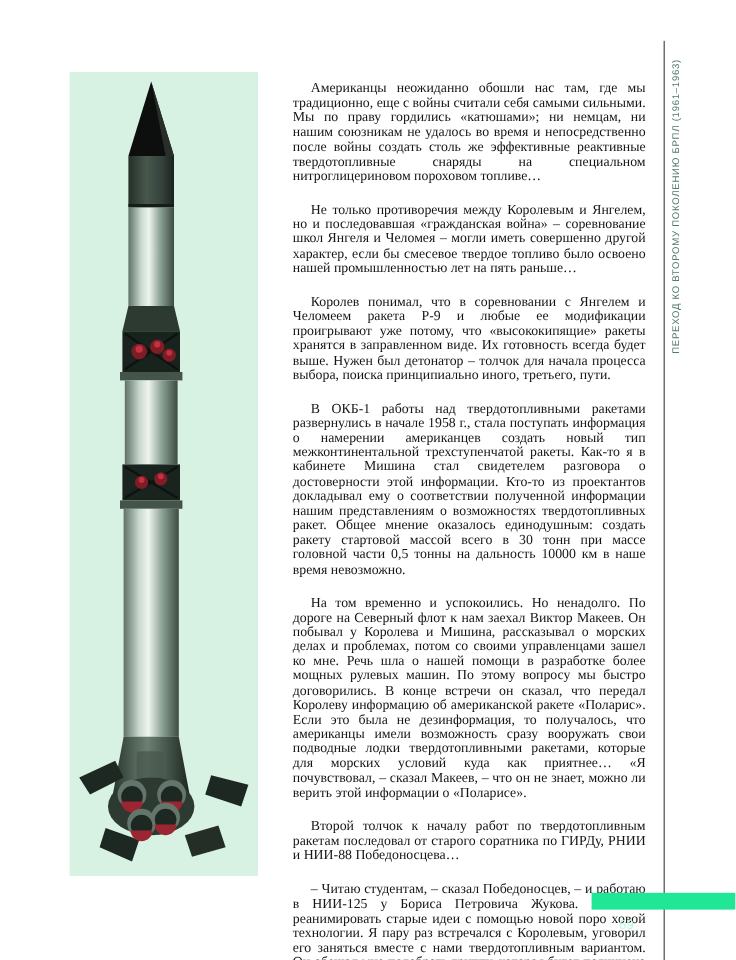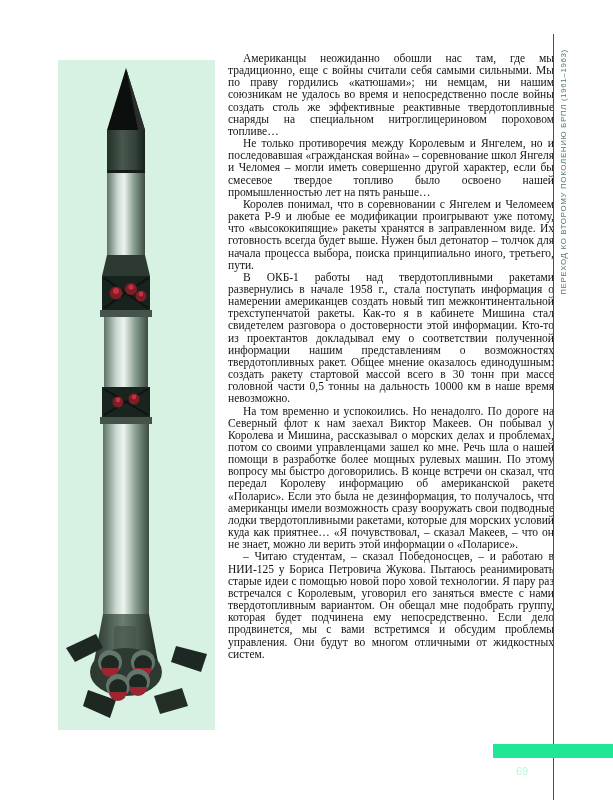--- a/index.html
+++ b/index.html
@@ -11,21 +11,21 @@
   .figure{
     position:absolute;left:58px;top:60px;width:157px;height:670px;
     background:var(--fig-bg,#d7f1e3);
   }
   .figure svg{display:block;}
   
   .text-col{
     position:absolute;left:228px;top:52px;width:326px;
     color:#141414;font-size:11.5px;line-height:12.15px;text-align:justify;
   }
-  .text-col p{margin:0;text-indent:15px;}
+  .text-col p{margin:16px;text-indent:15px;}
   
   .caption-row{
     position:absolute;left:226px;top:711px;display:flex;align-items:center;gap:13px;
   }
   .caption-text{
     font-style:italic;font-size:11.5px;color:#1a1a1a;font-family:"Liberation Serif",serif;
   }
   
   .vrule{position:absolute;left:553px;top:34px;width:1px;height:766px;background:#4d4d4d;}
   
@@ -140,20 +140,21 @@
       </g>
     </svg>
   </div>
 
   <div class="text-col">
       <p>Американцы неожиданно обошли нас там, где мы традиционно, еще с войны считали себя самыми сильными. Мы по праву гордились «катюшами»; ни немцам, ни нашим союзникам не удалось во время и непосредственно после войны создать столь же эффективные реактивные твердотопливные снаряды на специальном нитроглицериновом пороховом топливе…</p>
       <p>Не только противоречия между Королевым и Янгелем, но и последовавшая «гражданская война» – соревнование школ Янгеля и Челомея – могли иметь совершенно другой характер, если бы смесевое твердое топливо было освоено нашей промышленностью лет на пять раньше…</p>
       <p>Королев понимал, что в соревновании с Янгелем и Челомеем ракета Р-9 и любые ее модификации проигрывают уже потому, что «высококипящие» ракеты хранятся в заправленном виде. Их готовность всегда будет выше. Нужен был детонатор – толчок для начала процесса выбора, поиска принципиально иного, третьего, пути.</p>
       <p>В ОКБ-1 работы над твердотопливными ракетами развернулись в начале 1958 г., стала поступать информация о намерении американцев создать новый тип межконтинентальной трехступенчатой ракеты. Как-то я в кабинете Мишина стал свидетелем разговора о достоверности этой информации. Кто-то из проектантов докладывал ему о соответствии полученной информации нашим представлениям о возможностях твердотопливных ракет. Общее мнение оказалось единодушным: создать ракету стартовой массой всего в 30 тонн при массе головной части 0,5 тонны на дальность 10000 км в наше время невозможно.</p>
       <p>На том временно и успокоились. Но ненадолго. По дороге на Северный флот к нам заехал Виктор Макеев. Он побывал у Королева и Мишина, рассказывал о морских делах и проблемах, потом со своими управленцами зашел ко мне. Речь шла о нашей помощи в разработке более мощных рулевых машин. По этому вопросу мы быстро договорились. В конце встречи он сказал, что передал Королеву информацию об американской ракете «Поларис». Если это была не дезинформация, то получалось, что американцы имели возможность сразу вооружать свои подводные лодки твердотопливными ракетами, которые для морских условий куда как приятнее… «Я почувствовал, – сказал Макеев, – что он не знает, можно ли верить этой информации о «Поларисе».</p>
+      <p>Второй толчок к началу работ по твердотопливным ракетам последовал от старого соратника по ГИРДу, РНИИ и НИИ-88 Победоносцева…</p>
       <p>– Читаю студентам, – сказал Победоносцев, – и работаю в НИИ-125 у Бориса Петровича Жукова. Пытаюсь реанимировать старые идеи с помощью новой поро ховой технологии. Я пару раз встречался с Королевым, уговорил его заняться вместе с нами твердотопливным вариантом. Он обещал мне подобрать группу, которая будет подчинена ему непосредственно. Если дело продвинется, мы с вами встретимся и обсудим проблемы управления. Они будут во многом отличными от жидкостных систем.</p>
     </div>
 
 
   <div class="vrule"></div>
 
   <div class="sidebar-label">ПЕРЕХОД КО ВТОРОМУ ПОКОЛЕНИЮ БРПЛ (1961–1963)</div>
 
   <div class="pagenum-box">
     <span class="pagenum">69</span>

